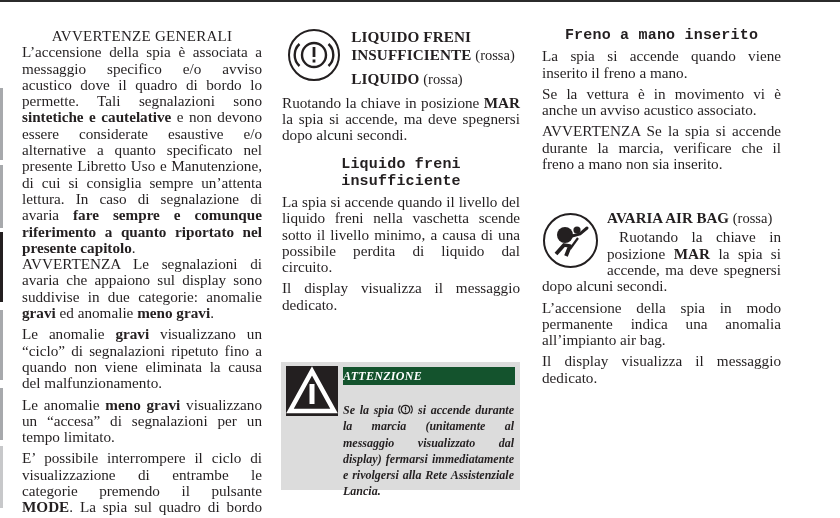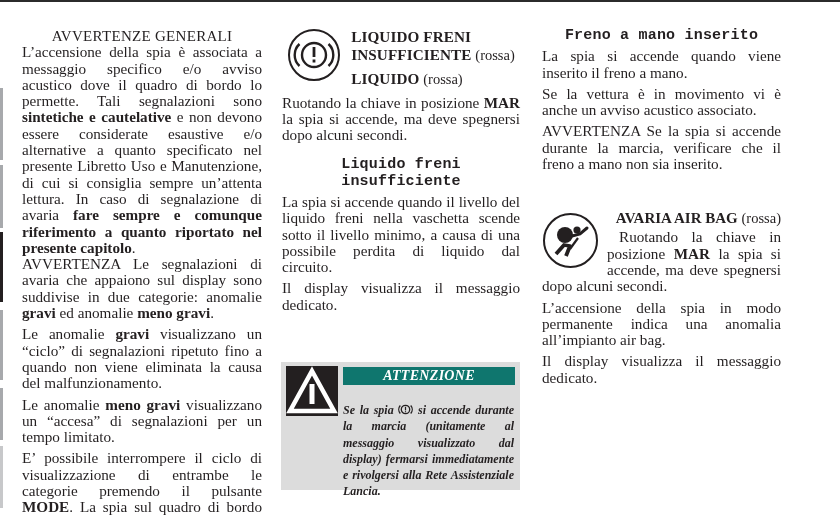--- a/index.html
+++ b/index.html
@@ -101,27 +101,27 @@
       width: 52px;
       height: 50px;
       background: #231f20;
     }
     .attention-title {
       position: absolute;
       left: 62px;
       top: 5px;
       width: 172px;
       height: 18px;
-      background: #0f766e;
+      background: #14532d;
       color: #ffffff;
       font-weight: bold;
       font-style: italic;
-      font-size: 14px;
+      font-size: 12px;
       line-height: 18px;
-      text-align: center;
+      text-align: left;
       letter-spacing: 0.3px;
     }
     .attention-text {
       position: absolute;
       left: 5px;
       top: 40px;
       width: 228px;
       font-size: 12px;
       line-height: 16.3px;
       font-weight: bold;
@@ -146,21 +146,21 @@
       float: left;
       width: 57px;
       height: 57px;
       margin: 2px 8px 0 0;
     }
     .airbag-title {
       font-weight: bold;
       font-size: 15px;
       line-height: 17px;
       margin-bottom: 2px;
-      text-align: right;
+      text-align: left;
     }
     .airbag-title .hr { font-weight: normal; font-size: 14.5px; }
     .clear { clear: both; }
   </style>
 </head>
 <body>
 
 <div class="top-border"></div>
 
 <div class="edge-tabs">

